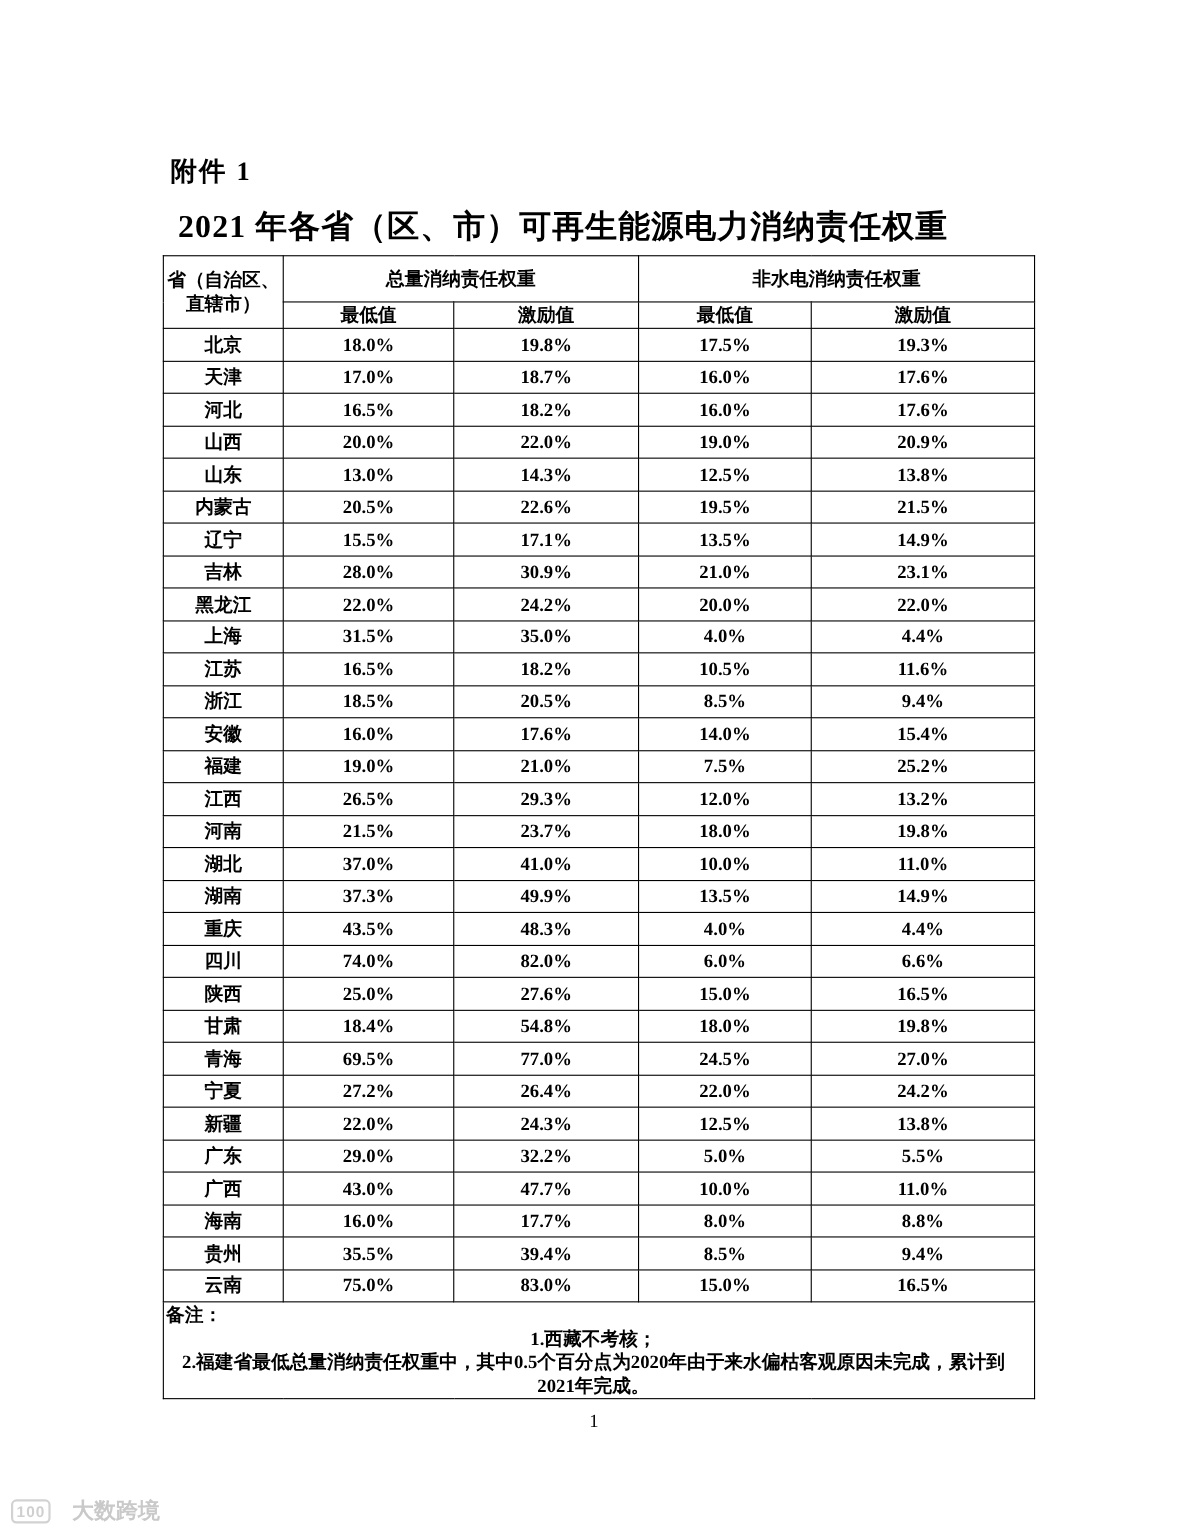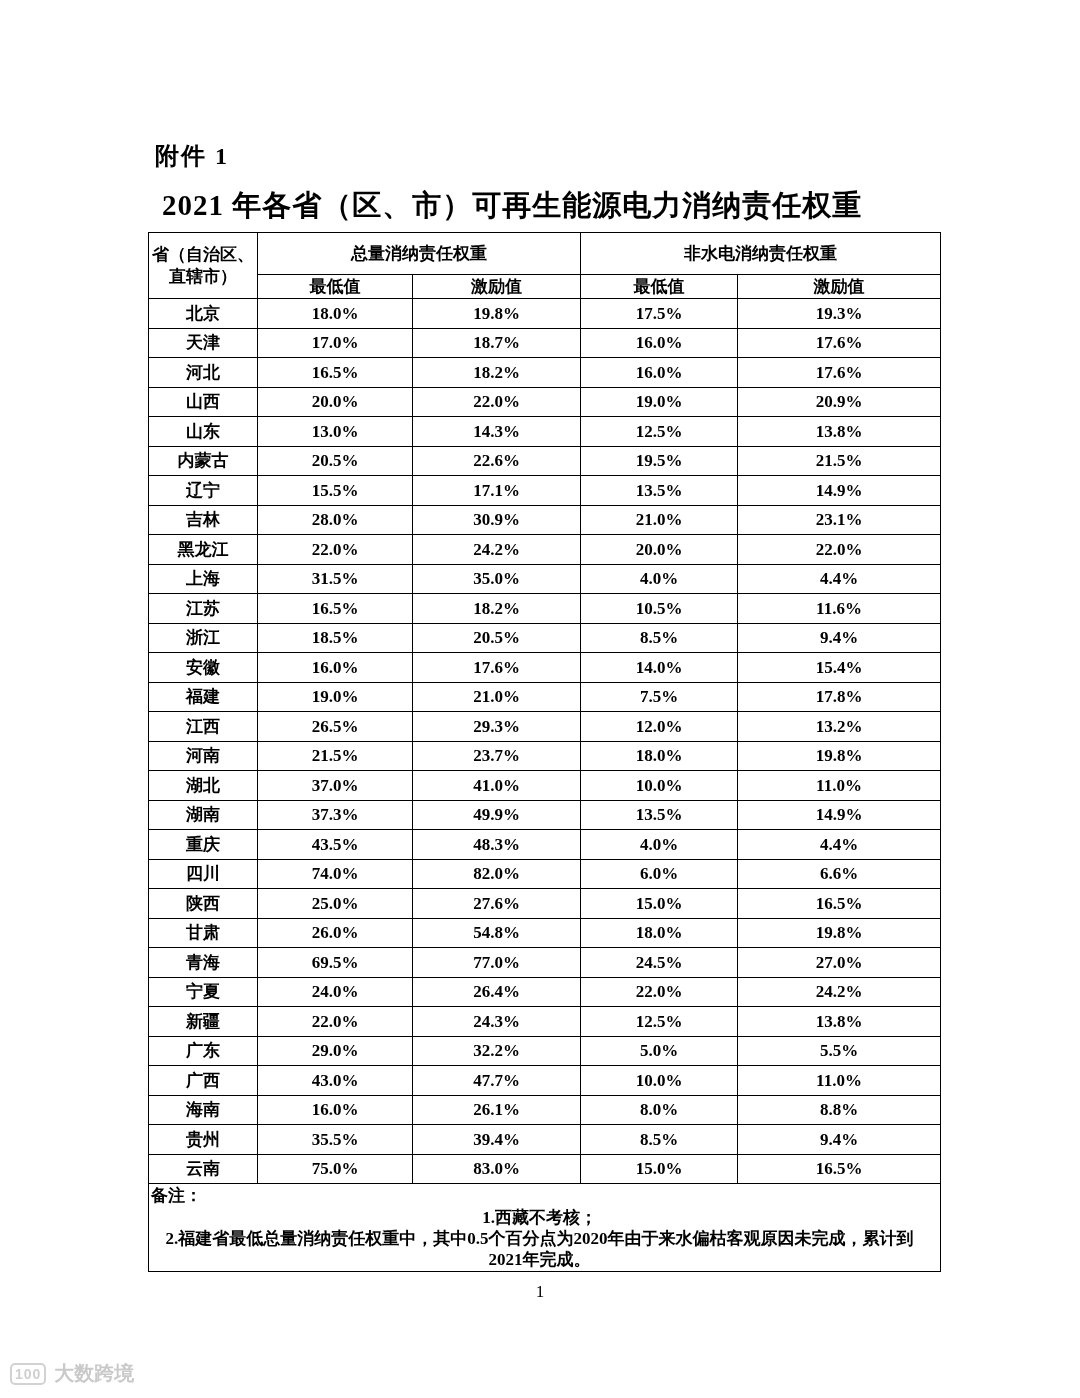--- a/index.html
+++ b/index.html
@@ -76,21 +76,21 @@
     width: 1080px;
     text-align: center;
     font-size: 17px;
   }
   .watermark {
     position: absolute;
     left: 10px;
     top: 1360px;
     display: flex;
     align-items: center;
-    gap: 8px;
+    gap: 19px;
     color: #c9c9c9;
     font-size: 20px;
     font-weight: bold;
     font-family: "Liberation Sans", sans-serif;
     user-select: none;
   }
   .watermark-logo {
     display: inline-block;
     border: 2px solid #d2d2d2;
     border-radius: 5px;
@@ -221,21 +221,21 @@
           <td>16.0%</td>
           <td>17.6%</td>
           <td>14.0%</td>
           <td>15.4%</td>
         </tr>
         <tr>
           <td>福建</td>
           <td>19.0%</td>
           <td>21.0%</td>
           <td>7.5%</td>
-          <td>17.8%</td>
+          <td>25.2%</td>
         </tr>
         <tr>
           <td>江西</td>
           <td>26.5%</td>
           <td>29.3%</td>
           <td>12.0%</td>
           <td>13.2%</td>
         </tr>
         <tr>
           <td>河南</td>
@@ -274,35 +274,35 @@
         </tr>
         <tr>
           <td>陕西</td>
           <td>25.0%</td>
           <td>27.6%</td>
           <td>15.0%</td>
           <td>16.5%</td>
         </tr>
         <tr>
           <td>甘肃</td>
-          <td>26.0%</td>
+          <td>18.4%</td>
           <td>54.8%</td>
           <td>18.0%</td>
           <td>19.8%</td>
         </tr>
         <tr>
           <td>青海</td>
           <td>69.5%</td>
           <td>77.0%</td>
           <td>24.5%</td>
           <td>27.0%</td>
         </tr>
         <tr>
           <td>宁夏</td>
-          <td>24.0%</td>
+          <td>27.2%</td>
           <td>26.4%</td>
           <td>22.0%</td>
           <td>24.2%</td>
         </tr>
         <tr>
           <td>新疆</td>
           <td>22.0%</td>
           <td>24.3%</td>
           <td>12.5%</td>
           <td>13.8%</td>
@@ -317,21 +317,21 @@
         <tr>
           <td>广西</td>
           <td>43.0%</td>
           <td>47.7%</td>
           <td>10.0%</td>
           <td>11.0%</td>
         </tr>
         <tr>
           <td>海南</td>
           <td>16.0%</td>
-          <td>26.1%</td>
+          <td>17.7%</td>
           <td>8.0%</td>
           <td>8.8%</td>
         </tr>
         <tr>
           <td>贵州</td>
           <td>35.5%</td>
           <td>39.4%</td>
           <td>8.5%</td>
           <td>9.4%</td>
         </tr>

